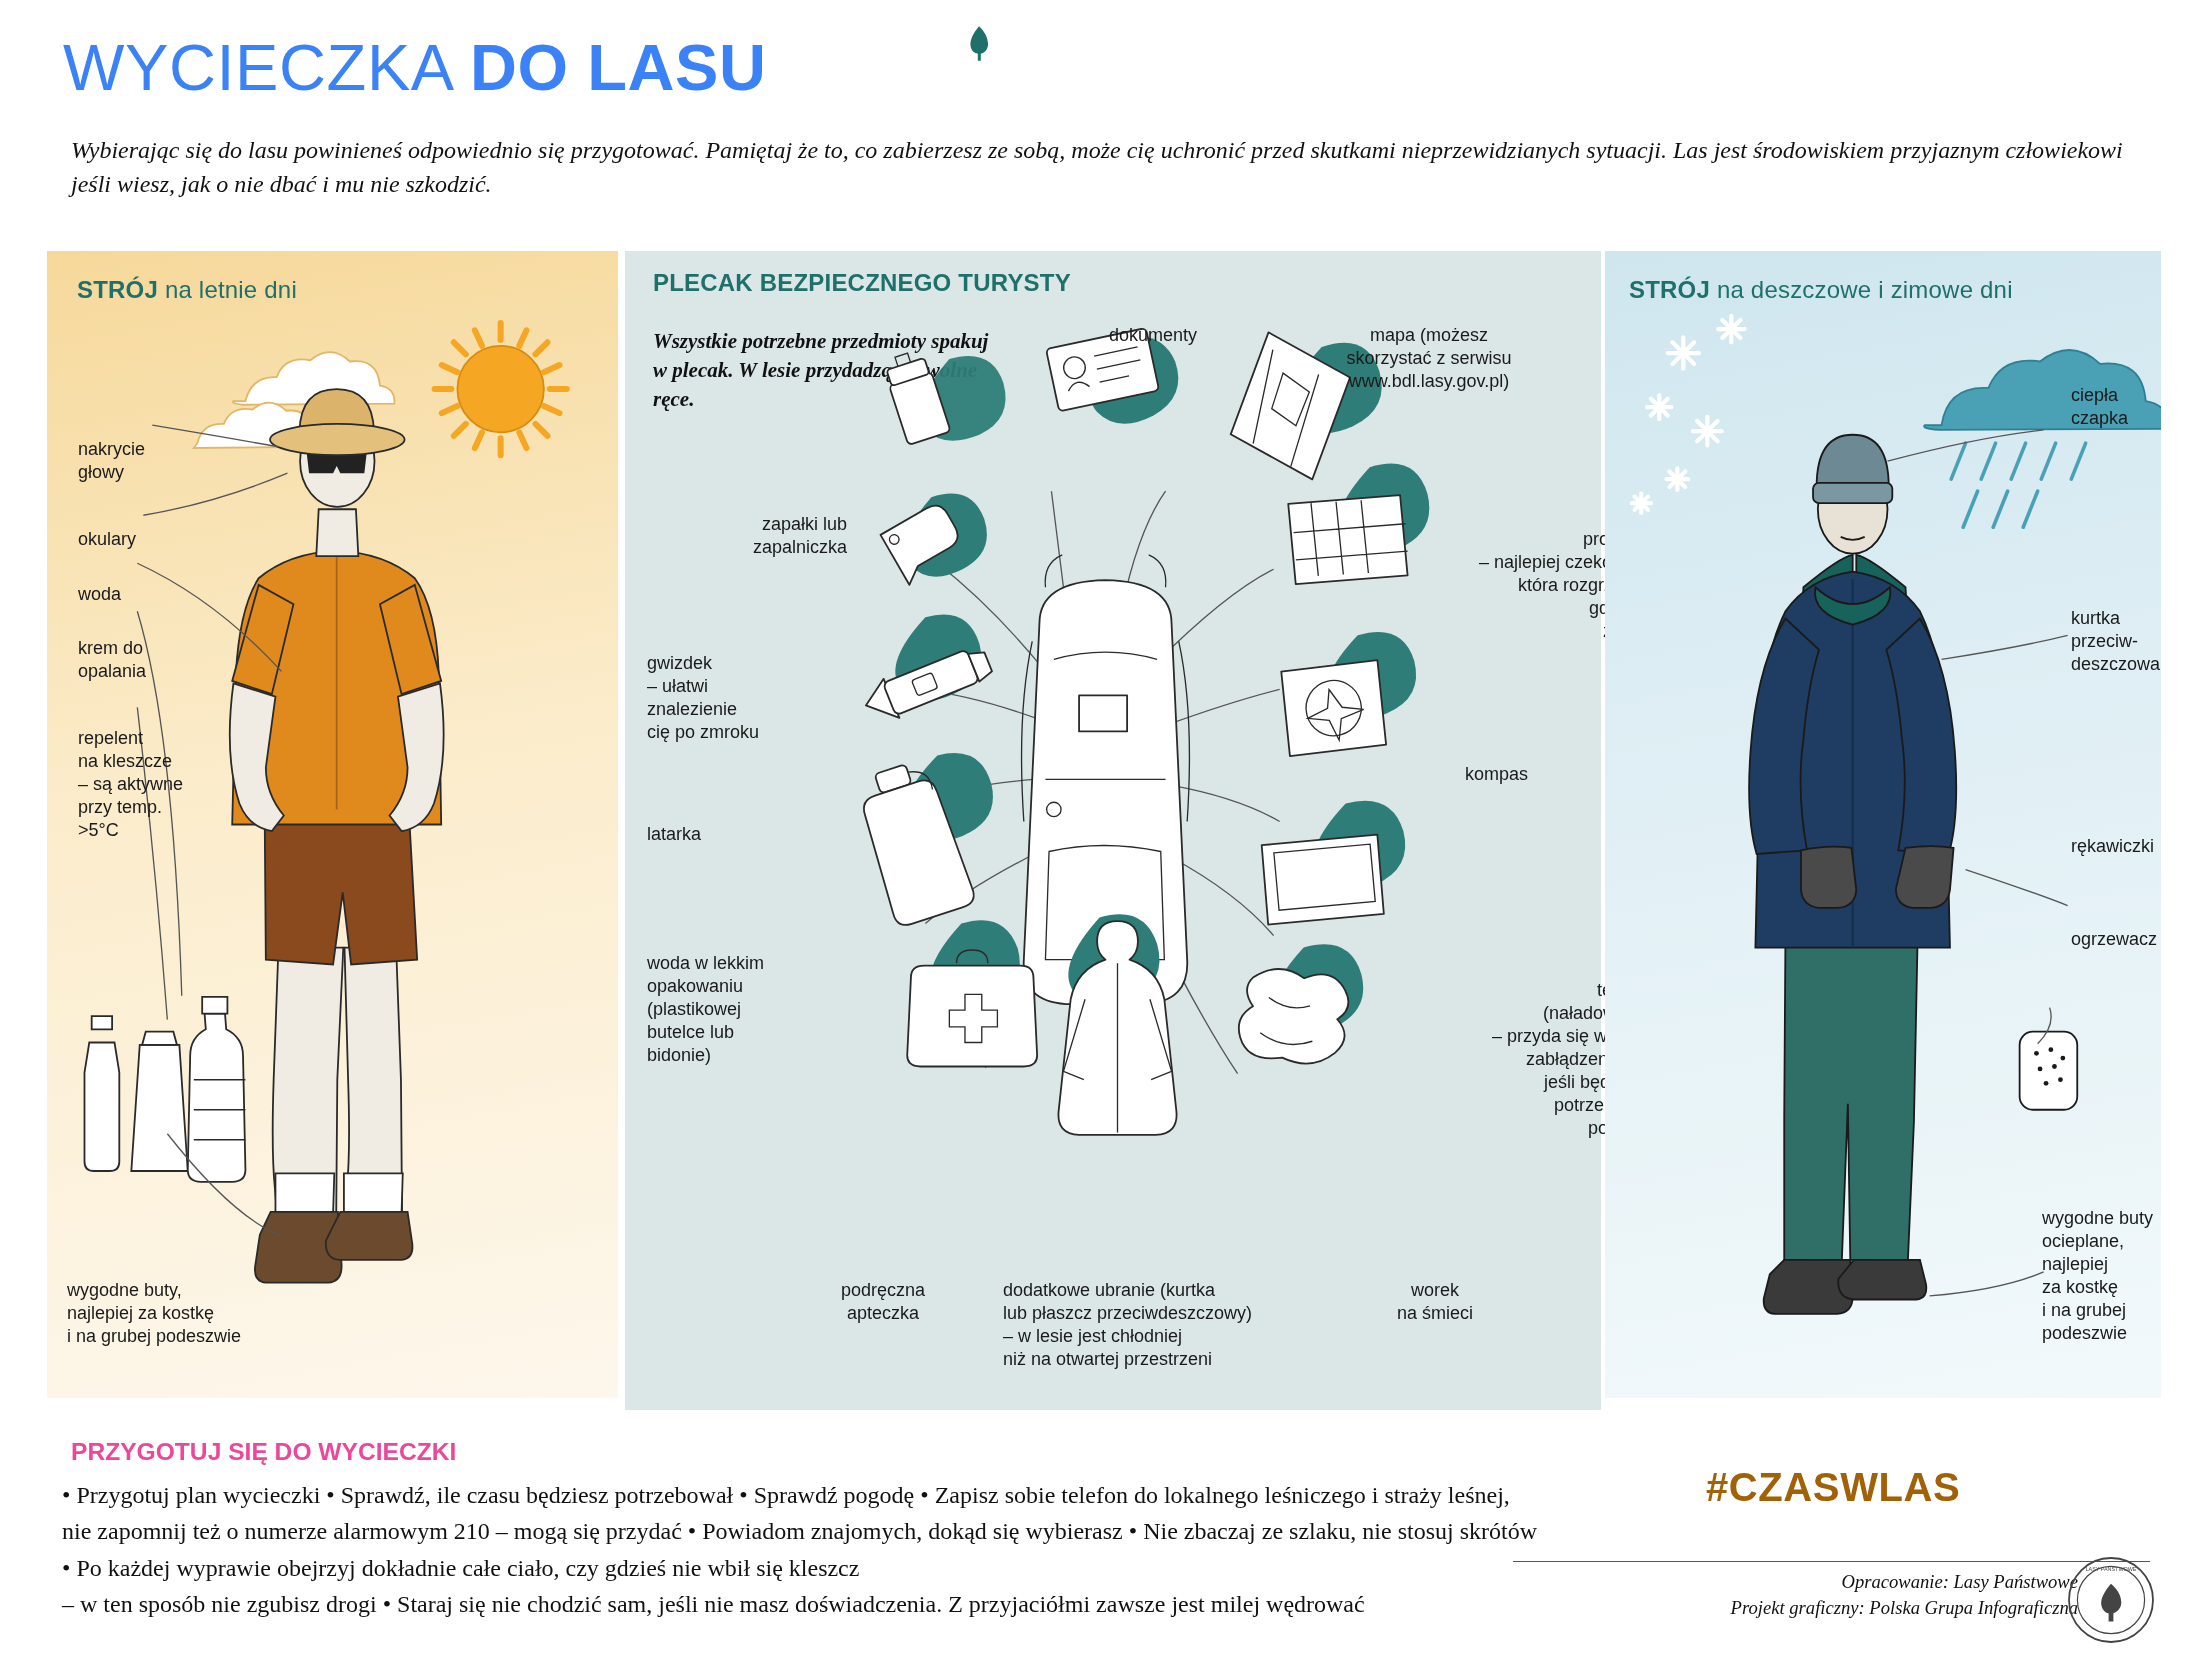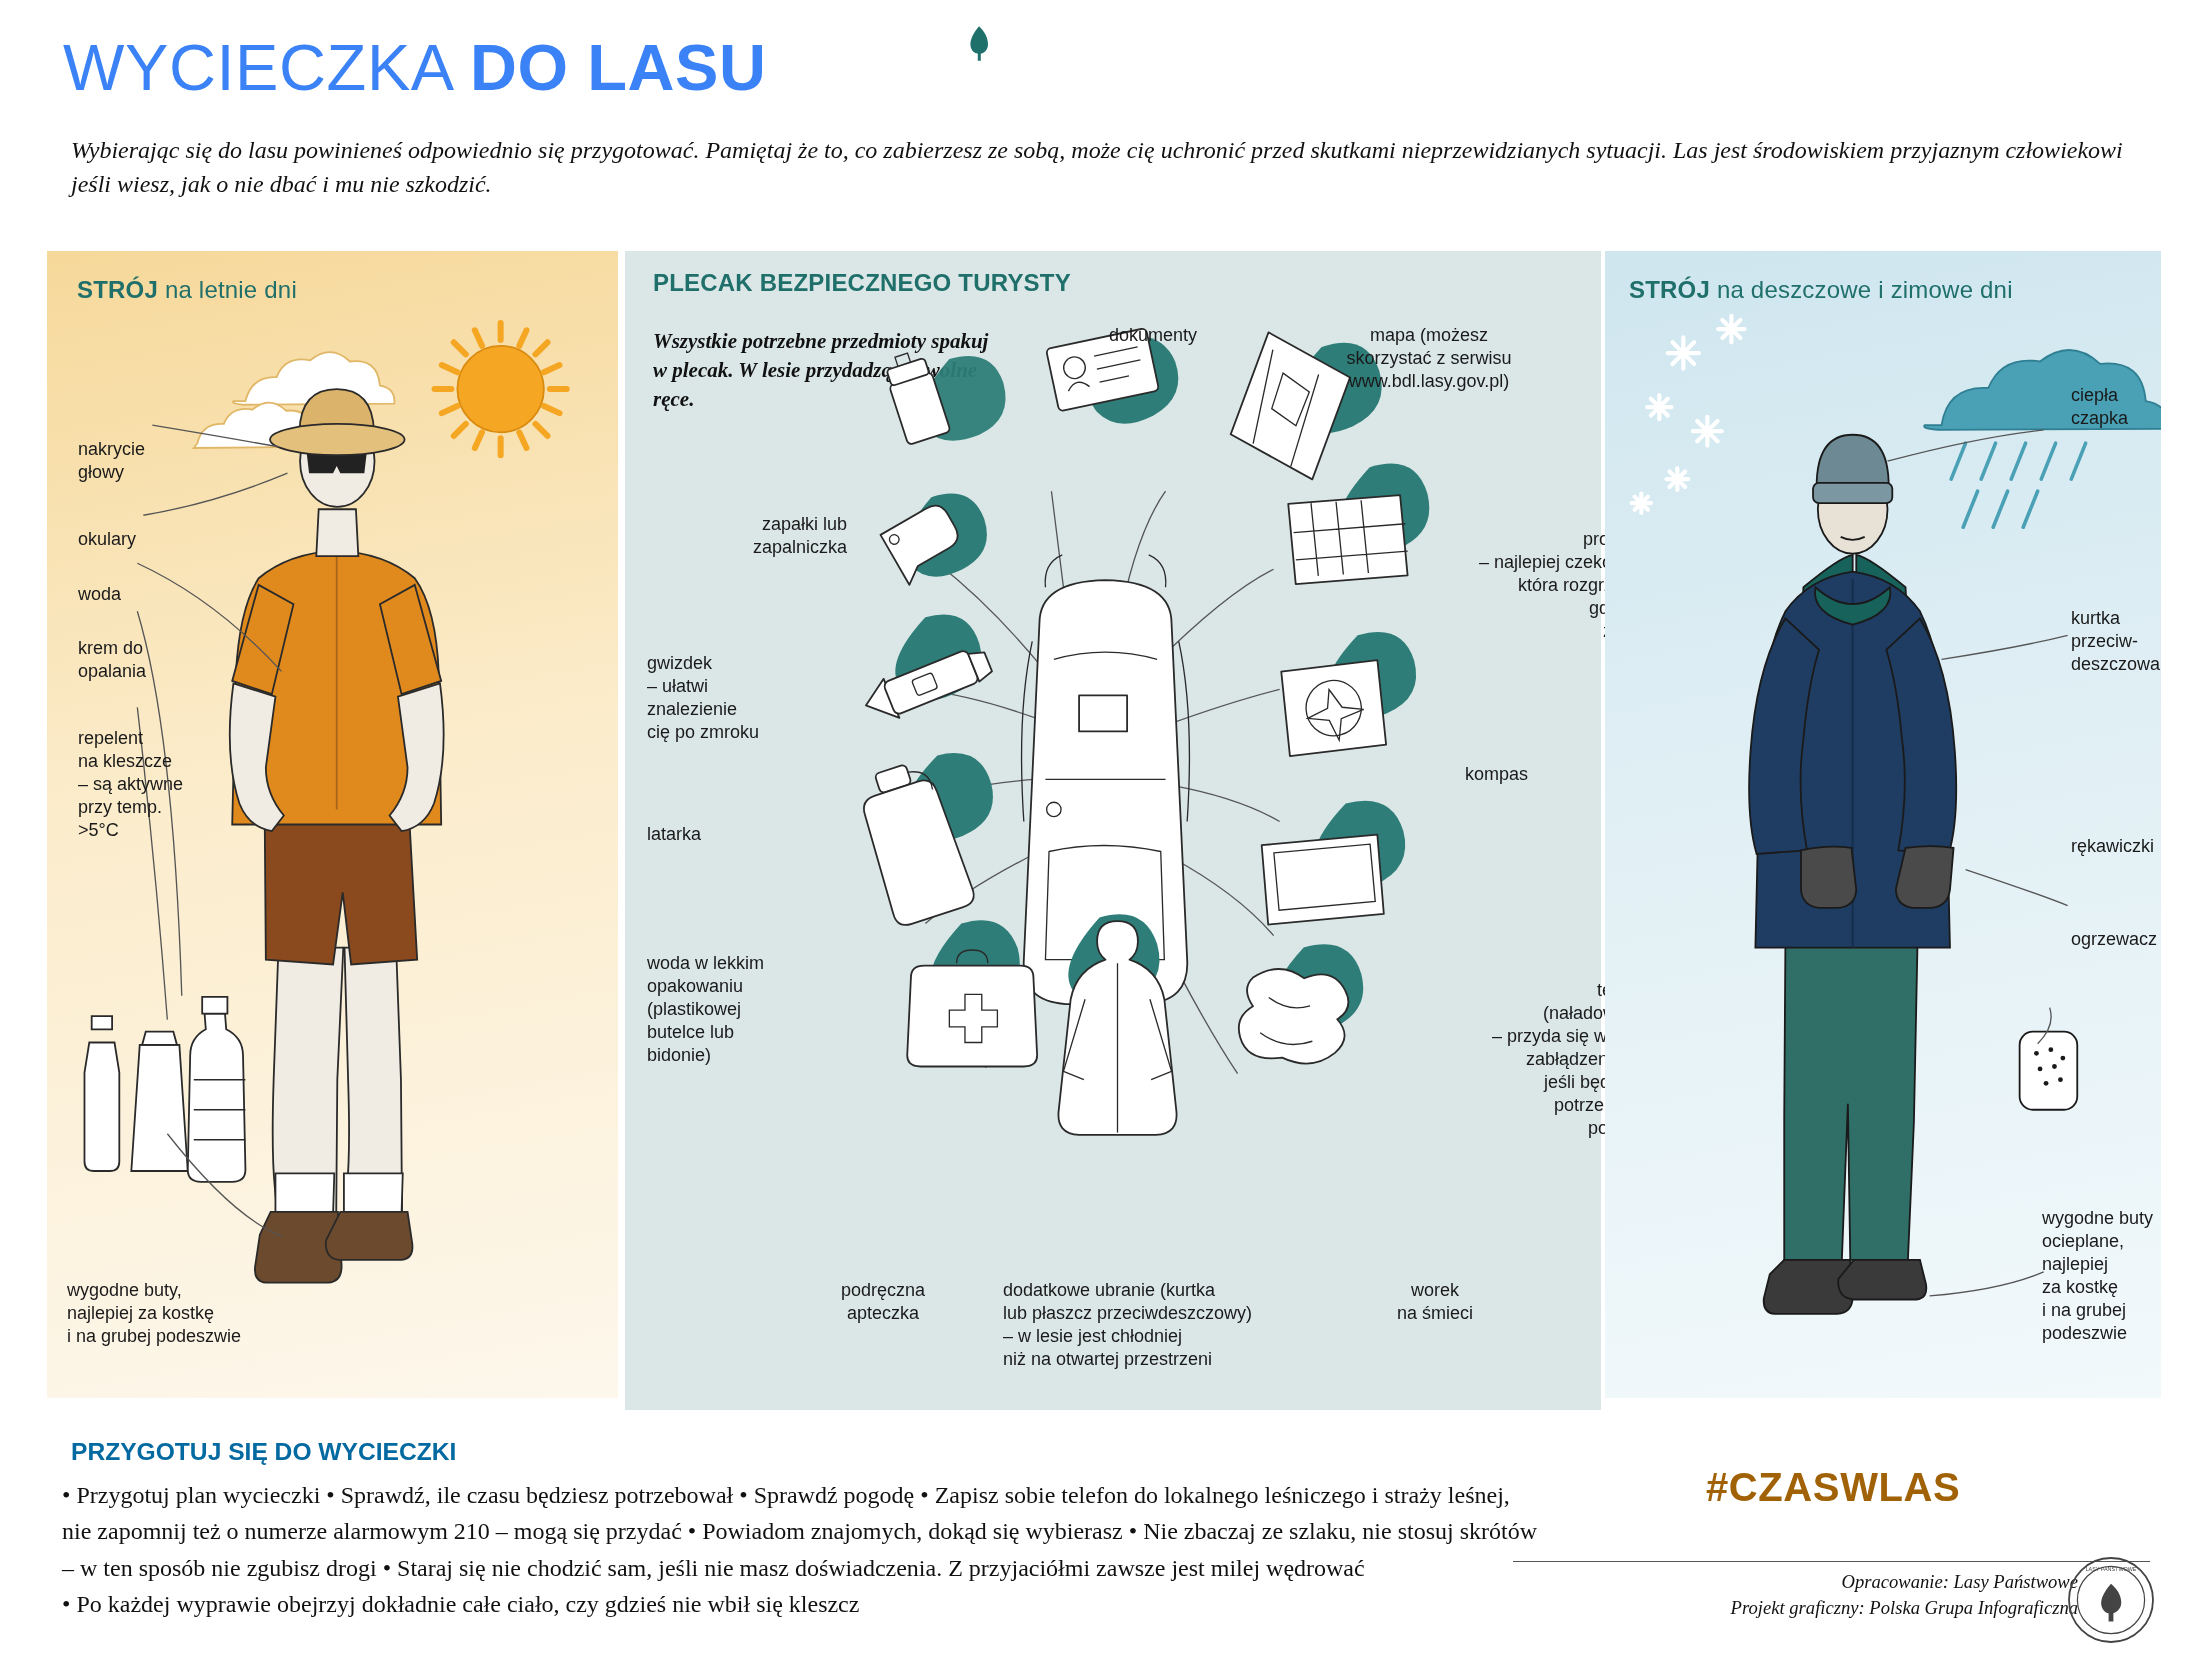--- a/index.html
+++ b/index.html
@@ -63,21 +63,21 @@
   }
 
   
   .lbl { position:absolute; font-size:18px; line-height:1.28; color:#1a1a1a; }
   .lbl.c { text-align:center; }
   .lbl.r { text-align:right; }
 
   
   #footer-title {
     position:absolute; left:71px; top:1438px;
-    font-size:24.6px; font-weight:800; color:#0369a1; white-space:nowrap;
+    font-size:24.6px; font-weight:800; color:#ec4899; white-space:nowrap;
   }
   #footer-list {
     position:absolute; left:62px; top:1477px; width:1513px;
     font-family:"Liberation Serif", serif; font-size:24px; line-height:1.52; color:#111;
   }
   #hashtag {
     position:absolute; left:1706px; top:1465px;
     font-size:40px; font-weight:800; color:#a16207; letter-spacing:0.6px;
   }
   #credits {
@@ -517,22 +517,22 @@
 ocieplane,
 najlepiej
 za kostkę
 i na grubej
 podeszwie</div>
 
 <div id="footer-title">PRZYGOTUJ SIĘ DO WYCIECZKI</div>
 <div id="footer-list">
   <div>• Przygotuj plan wycieczki  • Sprawdź, ile czasu będziesz potrzebował  • Sprawdź pogodę  • Zapisz sobie telefon do lokalnego leśniczego i straży leśnej,</div>
   <div>nie zapomnij też o numerze alarmowym 210 – mogą się przydać  • Powiadom znajomych, dokąd się wybierasz  • Nie zbaczaj ze szlaku, nie stosuj skrótów</div>
+  <div>• Po każdej wyprawie obejrzyj dokładnie całe ciało, czy gdzieś nie wbił się kleszcz</div>
   <div>– w ten sposób nie zgubisz drogi  • Staraj się nie chodzić sam, jeśli nie masz doświadczenia. Z przyjaciółmi zawsze jest milej wędrować</div>
-  <div>• Po każdej wyprawie obejrzyj dokładnie całe ciało, czy gdzieś nie wbił się kleszcz</div>
 </div>
 <div id="hashtag">#CZASWLAS</div>
 
 <svg id="footer-rule" viewBox="0 0 1060 2" preserveAspectRatio="none">
   <line x1="0" y1="1" x2="1060" y2="1" stroke="#555" stroke-width="2"></line>
 </svg>
 
 <div id="credits">
   <div>Opracowanie: Lasy Państwowe</div>
   <div>Projekt graficzny: Polska Grupa Infograficzna</div>

